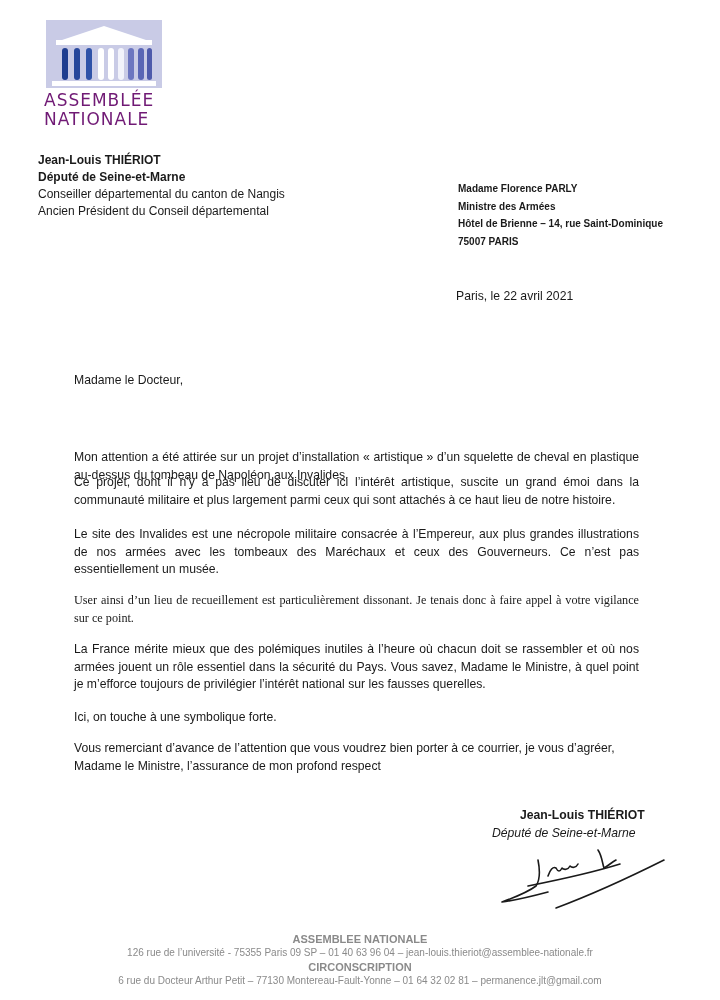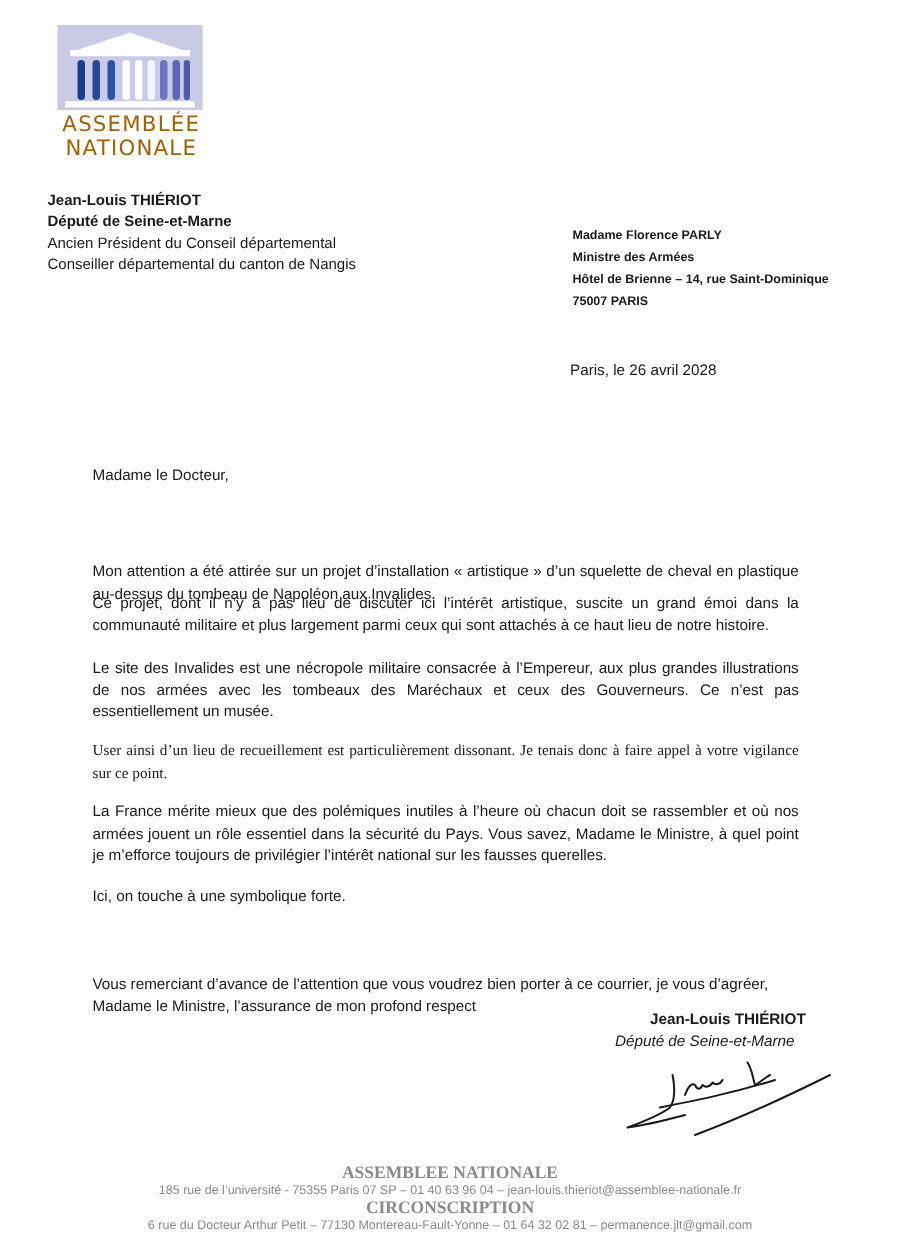--- a/index.html
+++ b/index.html
@@ -2,21 +2,21 @@
 <html><head>
   <meta charset="utf-8">
   <style>
     html, body { margin: 0; padding: 0; background: #ffffff; }
     body { width: 720px; height: 1000px; position: relative; overflow: hidden; color: #1a1a1a; }
     .abs { position: absolute; }
 
     
     .logo { left: 44px; top: 20px; width: 122px; height: 112px; }
     .logo-box { position: absolute; left: 2px; top: 0; width: 116px; height: 68px; background: #c9cbe6; }
-    .logo-text { position: absolute; left: 0; width: 122px; text-align: center; font-family: "DejaVu Sans", sans-serif; color: #a16207; font-size: 17px; letter-spacing: 1px; line-height: 20px; }
+    .logo-text { position: absolute; left: 0; width: 122px; font-family: "DejaVu Sans", sans-serif; color: #701a75; font-size: 17px; letter-spacing: 1px; line-height: 20px; }
     .logo-text.l1 { top: 70px; }
     .logo-text.l2 { top: 89px; }
 
     
     .sender { left: 38px; top: 152px; font-family: "Liberation Sans", sans-serif; font-size: 12px; line-height: 17px; }
     .sender .b { font-weight: bold; }
 
     
     .recipient { left: 458px; top: 180px; font-family: "Liberation Sans", sans-serif; font-size: 10px; line-height: 17.5px; font-weight: bold; }
 
@@ -27,21 +27,21 @@
     .body-text p { margin: 0; }
     .justify { text-align: justify; text-align-last: left; }
 
     
     .sig-name { left: 520px; top: 808px; font-family: "Liberation Sans", sans-serif; font-size: 12.2px; font-weight: bold; }
     .sig-title { left: 492px; top: 826px; font-family: "Liberation Sans", sans-serif; font-size: 12.2px; font-style: italic; }
     .signature { left: 498px; top: 840px; width: 170px; height: 70px; }
 
     
     .footer { left: 0; width: 720px; text-align: center; font-family: "Liberation Sans", sans-serif; color: #8a8a8a; font-size: 10px; line-height: 14px; }
-    .footer .b { font-weight: bold; font-size: 14px; font-family: Liberation Serif, serif; }
+    .footer .b { font-weight: bold; font-size: 11px; }
   </style>
 </head>
 <body>
 
 <div class="abs logo">
   <div class="logo-box">
     <svg width="116" height="68" viewBox="0 0 116 68">
       <rect x="0" y="0" width="116" height="68" fill="#c9cbe6"></rect>
 
       <polygon points="10,22 58,6 106,22" fill="#ffffff"></polygon>
@@ -60,32 +60,32 @@
       <rect x="6" y="61" width="104" height="5" fill="#ffffff"></rect>
     </svg>
   </div>
   <div class="logo-text l1">ASSEMBLÉE</div>
   <div class="logo-text l2">NATIONALE</div>
 </div>
 
 <div class="abs sender">
   <div class="b">Jean-Louis THIÉRIOT</div>
   <div class="b">Député de Seine-et-Marne</div>
+  <div>Conseiller départemental du canton de Nangis</div>
   <div>Ancien Président du Conseil départemental</div>
-  <div>Conseiller départemental du canton de Nangis</div>
 </div>
 
 <div class="abs recipient">
   <div>Madame Florence PARLY</div>
   <div>Ministre des Armées</div>
   <div>Hôtel de Brienne – 14, rue Saint-Dominique</div>
   <div>75007 PARIS</div>
 </div>
 
-<div class="abs date">Paris, le 26 avril 2028</div>
+<div class="abs date">Paris, le 22 avril 2021</div>
 
 <div class="abs body-text" style="top:372px;">
   <p>Madame le Docteur,</p>
 </div>
 
 <div class="abs body-text justify" style="top:426px;margin-top:23px;">
   <p>Mon attention a été attirée sur un projet d’installation « artistique » d’un squelette de cheval en plastique au-dessus du tombeau de Napoléon aux Invalides.</p>
 </div>
 
 <div class="abs body-text justify" style="top:474px;">
@@ -101,34 +101,34 @@
 </div>
 
 <div class="abs body-text justify" style="top:641px;">
   <p>La France mérite mieux que des polémiques inutiles à l’heure où chacun doit se rassembler et où nos armées jouent un rôle essentiel dans la sécurité du Pays. Vous savez, Madame le Ministre, à quel point je m’efforce toujours de privilégier l’intérêt national sur les fausses querelles.</p>
 </div>
 
 <div class="abs body-text" style="top:709px;">
   <p>Ici, on touche à une symbolique forte.</p>
 </div>
 
-<div class="abs body-text" style="top:740px;margin-top:39px;">
+<div class="abs body-text" style="top:740px;">
   <p>Vous remerciant d’avance de l’attention que vous voudrez bien porter à ce courrier, je vous d’agréer, Madame le Ministre, l’assurance de mon profond respect</p>
 </div>
 
 <div class="abs sig-name">Jean-Louis THIÉRIOT</div>
 <div class="abs sig-title">Député de Seine-et-Marne</div>
 <div class="abs signature">
   <svg width="170" height="70" viewBox="0 0 170 70" fill="none" stroke="#1a1a1a" stroke-width="1.6" stroke-linecap="round" stroke-linejoin="round">
     <path d="M40,20 C42,30 42,40 38,46 C30,52 15,58 4,62 C20,60 35,56 50,52"></path>
     <path d="M30,46 C60,40 90,34 122,24"></path>
     <path d="M50,36 C52,30 55,26 58,28 C60,32 62,32 64,28 C66,30 70,30 72,26 C74,28 78,28 80,24"></path>
     <path d="M100,10 C104,16 104,22 106,28 C110,26 114,22 118,20"></path>
     <path d="M58,68 C90,56 130,38 166,20"></path>
   </svg>
 </div>
 
 <div class="abs footer" style="top:932px;">
   <div class="b">ASSEMBLEE NATIONALE</div>
-  <div>185 rue de l’université - 75355 Paris 07 SP – 01 40 63 96 04 – jean-louis.thieriot@assemblee-nationale.fr</div>
+  <div>126 rue de l’université - 75355 Paris 09 SP – 01 40 63 96 04 – jean-louis.thieriot@assemblee-nationale.fr</div>
   <div class="b">CIRCONSCRIPTION</div>
   <div>6 rue du Docteur Arthur Petit – 77130 Montereau-Fault-Yonne – 01 64 32 02 81 – permanence.jlt@gmail.com</div>
 </div>
 
 </body></html>

